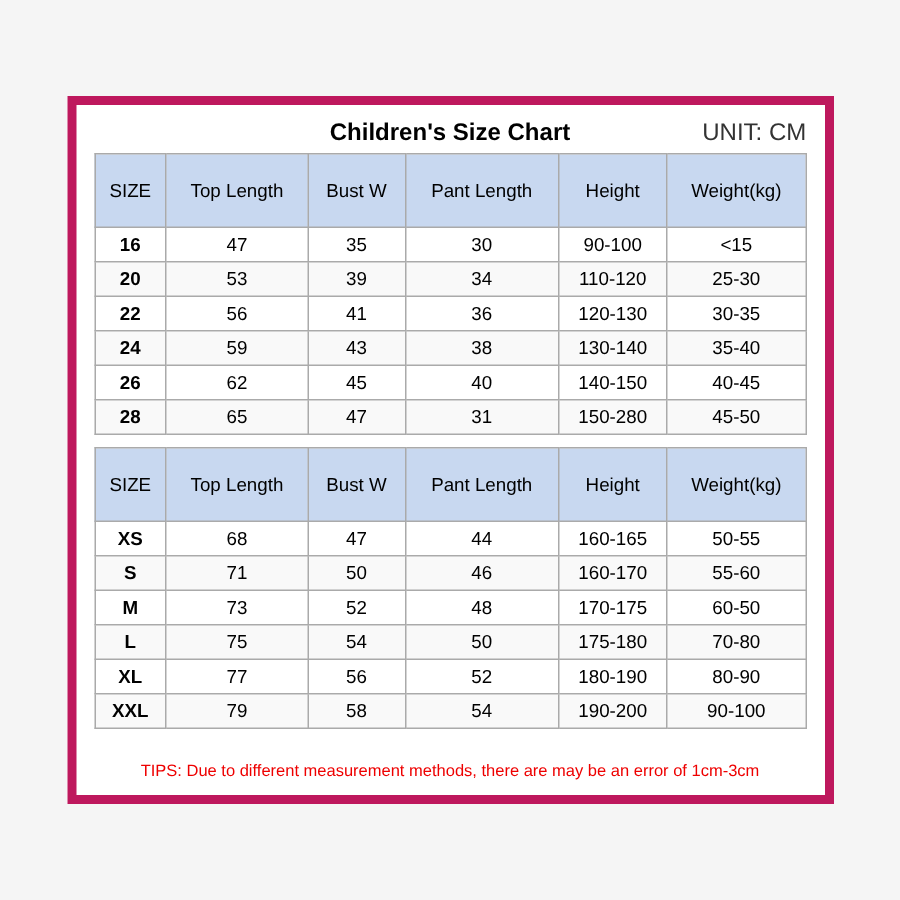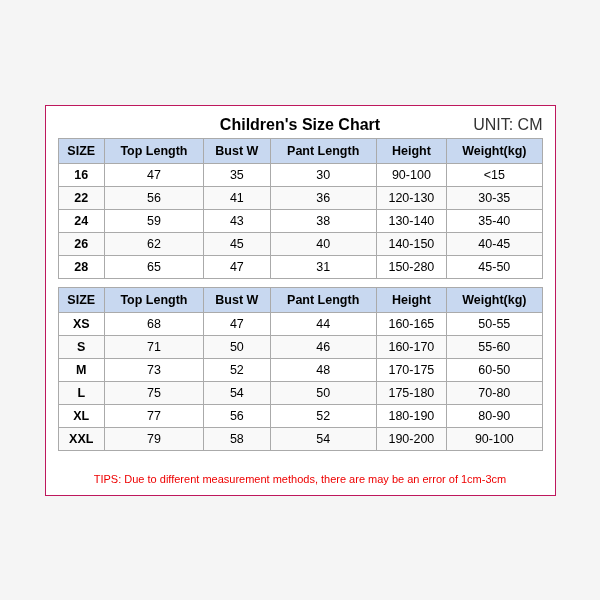--- a/index.html
+++ b/index.html
@@ -7,21 +7,21 @@
       width: 600px;
       height: 600px;
       background: #f5f5f5;
       display: flex;
       align-items: center;
       justify-content: center;
       font-family: Arial, sans-serif;
     }
     .chart-container {
       background: #fff;
-      border: 1px solid #be185d;
+      border: 6px solid #be185d;
       width: 511px;
       padding: 10px 12px 10px 12px;
     }
     .section-title-row {
       display: flex;
       align-items: center;
       justify-content: center;
       position: relative;
       margin-bottom: 4px;
     }
@@ -37,23 +37,23 @@
       color: #333;
     }
     table {
       width: 100%;
       border-collapse: collapse;
       font-size: 12.5px;
     }
     th {
       background-color: #c8d8f0;
       border: 1px solid #aaa;
-      padding: 5px 3px;
-      text-align: center;
-      font-weight: bold;
+      padding: 17px 3px;
+      text-align: center;
+      font-weight: normal;
     }
     td {
       border: 1px solid #aaa;
       padding: 4px 3px;
       text-align: center;
     }
     tr:nth-child(odd) td {
       background-color: #fff;
     }
     tr:nth-child(even) td {
@@ -97,20 +97,28 @@
     <tbody id="children-tbody">
     <tr>
           <td class="size-col">16</td>
           <td>47</td>
           <td>35</td>
           <td>30</td>
           <td>90-100</td>
           <td>&lt;15</td>
         </tr>
         <tr>
+          <td class="size-col">20</td>
+          <td>53</td>
+          <td>39</td>
+          <td>34</td>
+          <td>110-120</td>
+          <td>25-30</td>
+        </tr>
+        <tr>
           <td class="size-col">22</td>
           <td>56</td>
           <td>41</td>
           <td>36</td>
           <td>120-130</td>
           <td>30-35</td>
         </tr>
         <tr>
           <td class="size-col">24</td>
           <td>59</td>

